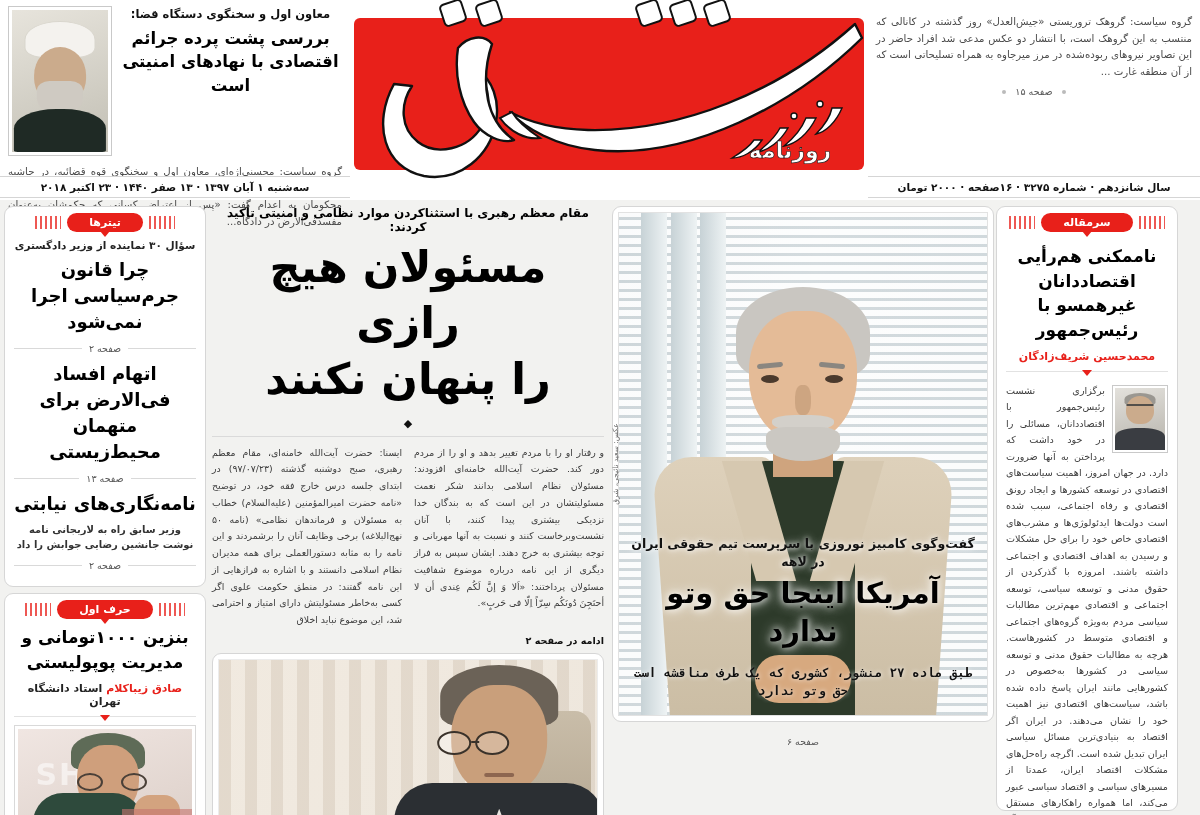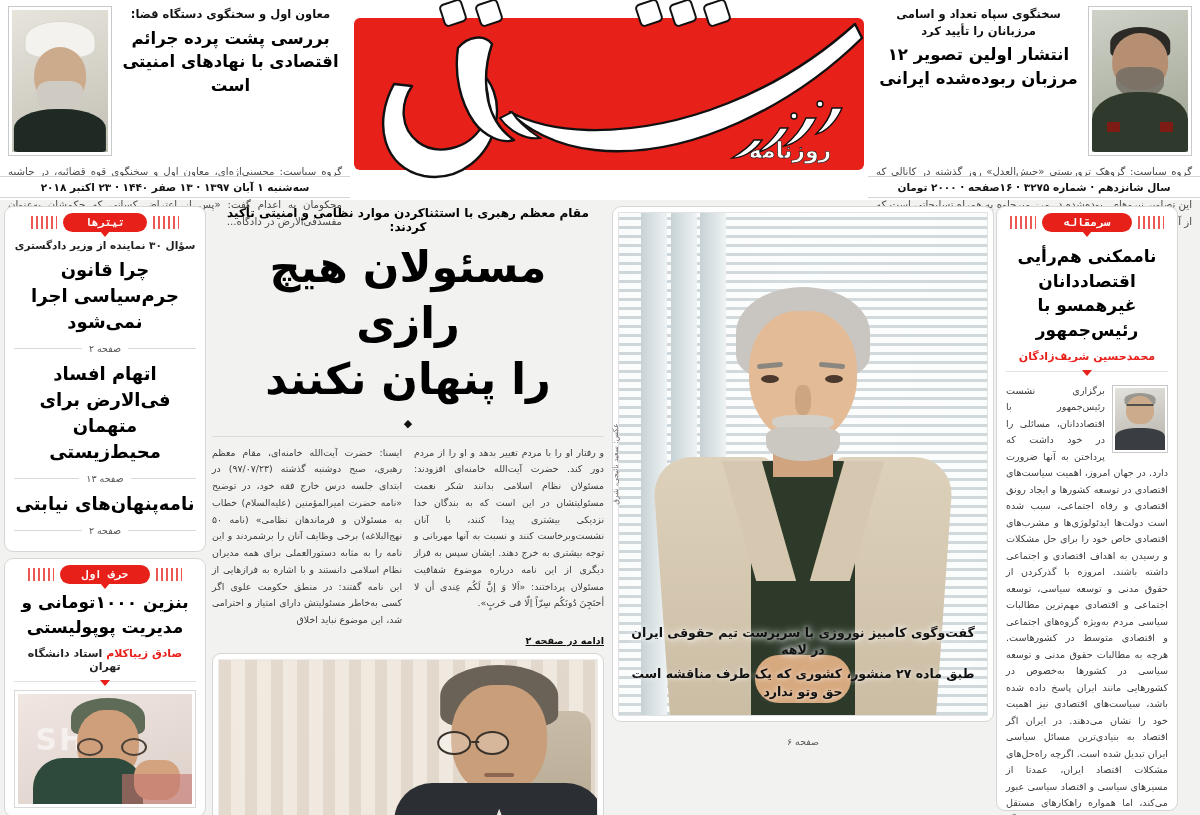--- a/index.html
+++ b/index.html
@@ -189,21 +189,20 @@
   }
 
   
   .pill-wrap {
     display: flex;
     align-items: center;
     justify-content: center;
     gap: 6px;
     margin-top: -2px;
     margin-bottom: 6px;
-    font-family: Liberation Mono, monospace;
   }
   .pill {
     background: #e8201a;
     color: #fff;
     font-size: 11px;
     font-weight: 700;
     border-radius: 11px;
     padding: 3px 22px;
     position: relative;
     letter-spacing: -.2px;
@@ -348,21 +347,20 @@
     line-height: 1.78;
     color: #3c3c3c;
     text-align: justify;
   }
   .cont-note {
     font-size: 9.6px;
     font-weight: 700;
     color: #111;
     text-align: right;
     margin-top: 6px;
-    text-decoration: underline;
   }
 
   
   .photo-card {
     border: 1px solid #d6d6d6;
     border-radius: 9px;
     background: #fff;
     padding: 5px;
     position: relative;
     height: 516px;
@@ -469,23 +467,24 @@
     font-size: 12.5px; font-weight: 700; color:#111; line-height:1.4;
     text-shadow: 0 0 5px rgba(255,255,255,.95), 0 0 10px rgba(255,255,255,.9);
     letter-spacing: -.3px;
   }
   .ov-head {
     font-size: 29px; font-weight: 700; color:#000; line-height:1.32; margin-top:4px;
     text-shadow: 0 0 7px rgba(255,255,255,.95), 0 0 14px rgba(255,255,255,.9);
     letter-spacing: -.9px;
   }
   .ov-sub {
-    font-size: 12.5px; font-weight: 700; color:#111; line-height:1.45; margin-top:6px;
+    font-size: 12.5px; font-weight: 700; color:#111; line-height:1.45; margin-top:14px;
     text-shadow: 0 0 5px rgba(255,255,255,.95);
     letter-spacing: -.3px;
+    font-family: Liberation Mono, monospace;
   }
 
   .card-footmark {
     text-align: center;
     margin-top: 14px;
     font-size: 9.4px;
     color: #555;
     position: relative;
   }
   .card-footmark span {
@@ -638,36 +637,20 @@
           <circle cx="470" cy="104" r="3"></circle>
           <circle cx="444" cy="116" r="3"></circle>
         </g>
         <text x="440" y="158" font-family="DejaVu Sans, sans-serif" font-size="22" font-weight="bold" fill="#ffffff" stroke="#111" stroke-width="0.6" text-anchor="middle">روزنامه</text>
 
         <text x="250" y="132" font-family="DejaVu Sans, sans-serif" font-size="0" fill="none">شرق</text>
       </svg>
     </div>
 
     <div class="hdr-side left">
-      <div class="hdr-row">
-        <div class="hdr-photo p-general">
-          <div class="inner">
-            <div class="portrait-hair"></div>
-            <div class="portrait-head"></div>
-            <div class="portrait-beard"></div>
-            <div class="portrait-body"></div>
-            <div class="badge-a"></div>
-            <div class="badge-b"></div>
-          </div>
-        </div>
-        <div class="hdr-text">
-          <div class="kicker">سخنگوی سپاه تعداد و اسامی مرزبانان را تأیید کرد</div>
-          <div class="hdr-title">انتشار اولین تصویر ۱۲ مرزبان ربوده‌شده ایرانی</div>
-        </div>
-      </div>
       <div class="hdr-lead">گروه سیاست: گروهک تروریستی «جیش‌العدل» روز گذشته در کانالی که منتسب به این گروهک است، با انتشار دو عکس مدعی شد افراد حاضر در این تصاویر نیروهای ربوده‌شده در مرز میرجاوه به همراه تسلیحاتی است که از آن منطقه غارت ...</div>
       <div class="pagemark">
         <span class="dot"></span>
         <span>صفحه ۱۵</span>
         <span class="dot"></span>
       </div>
       <div class="hdr-meta">سال شانزدهم  ·  شماره ۳۲۷۵  ·  ۱۶صفحه  ·  ۲۰۰۰ تومان</div>
     </div>
 
   </div>
@@ -696,21 +679,22 @@
         <div>
           <div class="tit-head">اتهام افساد فی‌الارض برای متهمان محیط‌زیستی</div>
           <div class="tit-sep">
             <span class="ln"></span>
             <span class="tx">صفحه ۱۳</span>
             <span class="ln"></span>
           </div>
         </div>
 
         <div>
-          <div class="tit-head">نامه‌پنهان‌های نیابتی</div>
+          <div class="tit-head">نامه‌نگاری‌های نیابتی</div>
+          <div class="tit-sub">وزیر سابق راه به لاریجانی نامه نوشت جانشین رضایی جوابش را داد</div>
           <div class="tit-sep">
             <span class="ln"></span>
             <span class="tx">صفحه ۲</span>
             <span class="ln"></span>
           </div>
         </div>
       </div>
 
       <div class="boxcard" style="flex:1 1 auto;">
         <div class="pill-wrap">
@@ -794,20 +778,21 @@
                 <div class="brow-r"></div>
                 <div class="eye-l"></div>
                 <div class="eye-r"></div>
                 <div class="nose"></div>
                 <div class="mustache"></div>
                 <div class="beard"></div>
                 <div class="hands"></div>
               </div>
               <div class="photo-overlay">
                 <div class="ov-kicker">گفت‌وگوی کامبیز نوروزی با سرپرست تیم حقوقی ایران در لاهه</div>
+                <div class="ov-head">آمریکا اینجا حق وتو ندارد</div>
                 <div class="ov-sub">طبق ماده ۲۷ منشور، کشوری که یک طرف مناقشه است حق وتو ندارد</div>
               </div>
             </div>
             <div class="photo-credit">عکس: سعید نائیجی، شرق</div>
           </div>
           <div class="card-footmark">
             <span>صفحه ۶</span>
           </div>
         </div>
 

